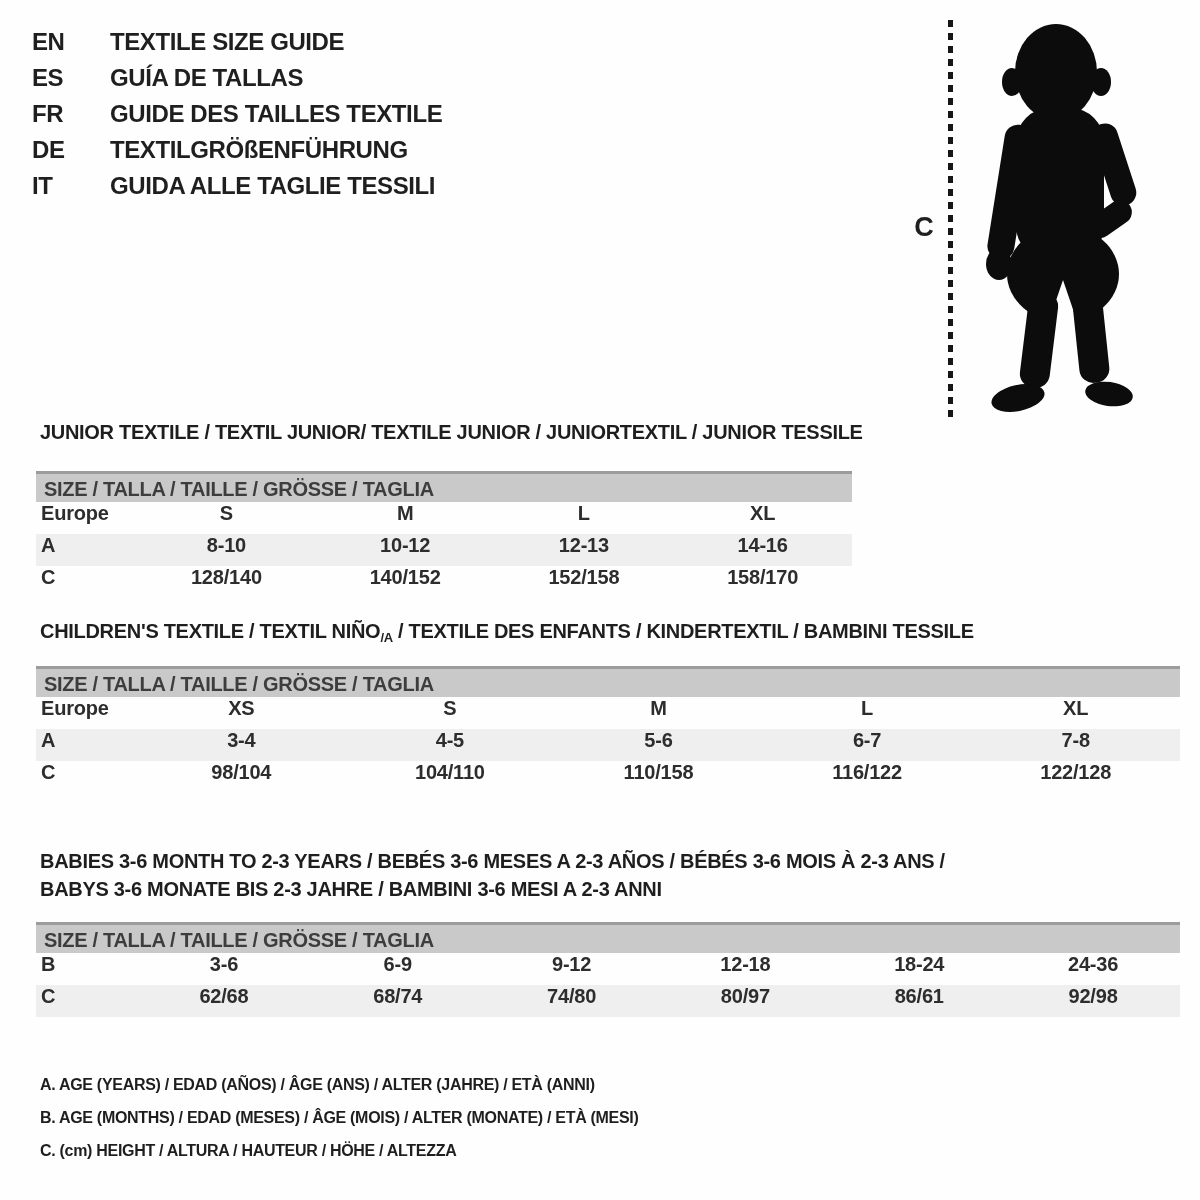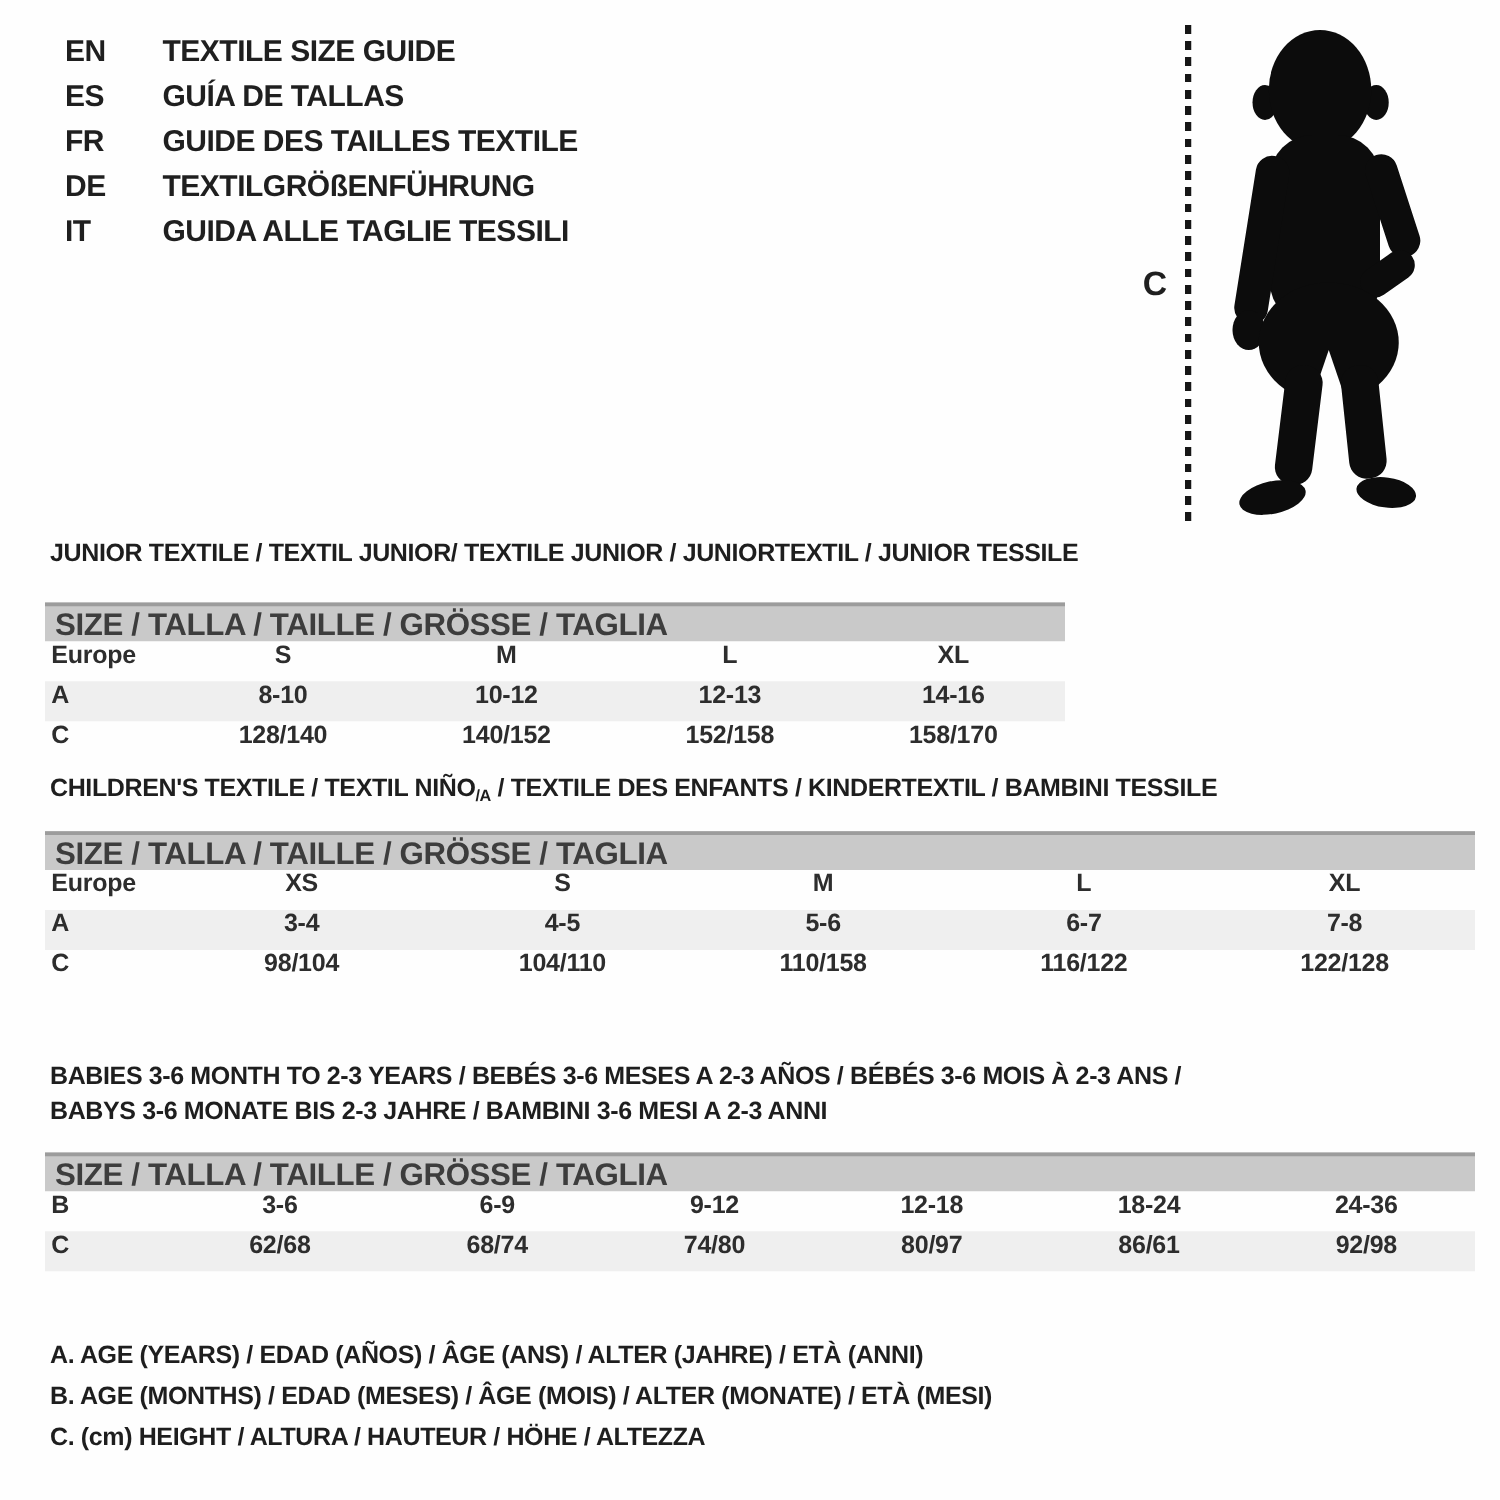--- a/index.html
+++ b/index.html
@@ -7,21 +7,21 @@
   .page{
     position:relative;
     width:1200px;height:1200px;
     background:#fefefe;
     font-family:"Liberation Sans", sans-serif;
     color:#1f1f1f;
     overflow:hidden;
   }
 
   
-  .lang-header{position:absolute;left:52px;top:30px;}
+  .lang-header{position:absolute;left:32px;top:30px;}
   .lang-row{display:flex;height:24px;line-height:24px;margin-bottom:12px;}
   .lang-code{width:78px;font-size:24px;font-weight:700;letter-spacing:-0.4px;}
   .lang-title{font-size:24px;font-weight:700;letter-spacing:-0.4px;white-space:nowrap;}
 
   
   .measure-line{
     position:absolute;left:948px;top:20px;width:5px;height:397px;
     background:repeating-linear-gradient(to bottom,#161616 0 7px,transparent 7px 13px);
   }
   .measure-label{
@@ -37,36 +37,36 @@
     color:#1e1e1e;padding-left:4px;white-space:nowrap;line-height:24px;
   }
   .sec-title .sub{font-size:13px;position:relative;top:4px;}
   .mb-junior{margin-bottom:27px;}
   .mb-children{margin-bottom:20px;}
   .babies-titles .sec-title{line-height:28px;}
   .babies-titles{margin-bottom:19px;}
   .size-bar{
     height:31px;line-height:31px;
     background:#c9c9c9;border-top:3px solid #9c9c9c;
-    color:#3d3d3d;font-size:25px;font-weight:700;letter-spacing:-0.3px;
+    color:#3d3d3d;font-size:20px;font-weight:700;letter-spacing:-0.3px;
     padding-left:8px;box-sizing:border-box;
   }
   .trow{
     height:32px;display:flex;
     font-size:20px;font-weight:700;letter-spacing:-0.2px;color:#2d2d2d;
   }
   .trow.shaded{background:#efefef;}
   .tlabel{width:96px;padding-left:5px;flex-shrink:0;}
   .tcells{flex:1;display:flex;}
   .tcell{flex:1;text-align:center;}
 
   
   .legend{position:absolute;left:40px;top:1068px;}
   .legend-line{
-    font-size:20px;font-weight:700;letter-spacing:-0.3px;
+    font-size:16px;font-weight:700;letter-spacing:-0.3px;
     line-height:33px;white-space:nowrap;color:#1e1e1e;
   }
 </style>
 </head>
 <body>
 
 <div class="page">
 
   <div class="lang-header">
     <div class="lang-row">
@@ -117,21 +117,21 @@
     <g fill="#0c0c0c">
 
       <rect x="64" y="280" width="30" height="96" rx="14" transform="rotate(7 79 328)"></rect>
       <rect x="116" y="280" width="30" height="91" rx="14" transform="rotate(-6 131 325)"></rect>
 
       <ellipse cx="58" cy="386" rx="27" ry="13" transform="rotate(-12 58 386)"></ellipse>
       <ellipse cx="149" cy="382" rx="24" ry="12" transform="rotate(8 149 382)"></ellipse>
     </g>
   </svg>
 
-  <div class="section" style="left:36px;top:431px;width:816px;">
+  <div class="section" style="left:36px;top:420px;width:816px;">
     <div class="sec-title mb-junior">JUNIOR TEXTILE / TEXTIL JUNIOR/ TEXTILE JUNIOR / JUNIORTEXTIL / JUNIOR TESSILE</div>
     <div class="size-bar">SIZE / TALLA / TAILLE / GRÖSSE / TAGLIA</div>
     <div class="trow">
       <div class="tlabel">Europe</div>
       <div class="tcells">
           <div class="tcell">S</div>
           <div class="tcell">M</div>
           <div class="tcell">L</div>
           <div class="tcell">XL</div>
         </div>

